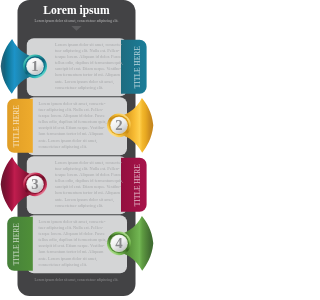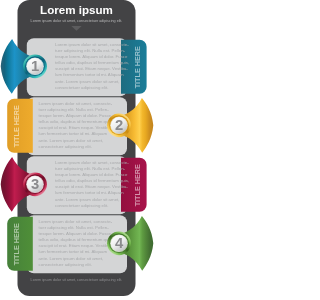--- a/index.html
+++ b/index.html
@@ -1,17 +1,17 @@
 <!DOCTYPE html>
 <html><head>
 <meta charset="utf-8">
 <style>
 html,body{margin:0;padding:0;width:154px;height:300px;background:#ffffff;overflow:hidden;}
 body{font-family:"Liberation Sans",sans-serif;-webkit-font-smoothing:antialiased;}
-#stage{position:relative;width:154px;height:300px;}
+#stage{position:relative;width:154px;height:300px;font-family:Liberation Serif, serif;}
 #art{position:absolute;left:0;top:0;display:block;}
 .ttl{font-weight:bold;font-size:11.6px;fill:#ffffff;}
 .sub{font-size:3.7px;fill:#b6b6b7;}
 .foot{font-size:3.7px;fill:#8e8e90;}
 .tabtxt{font-weight:bold;font-size:8px;}
 .num{font-weight:bold;font-size:14.8px;fill:#8b8b8d;}
 .bt{font-size:4.35px;fill:#a9aaac;}
 </style>
 </head>
 <body>

